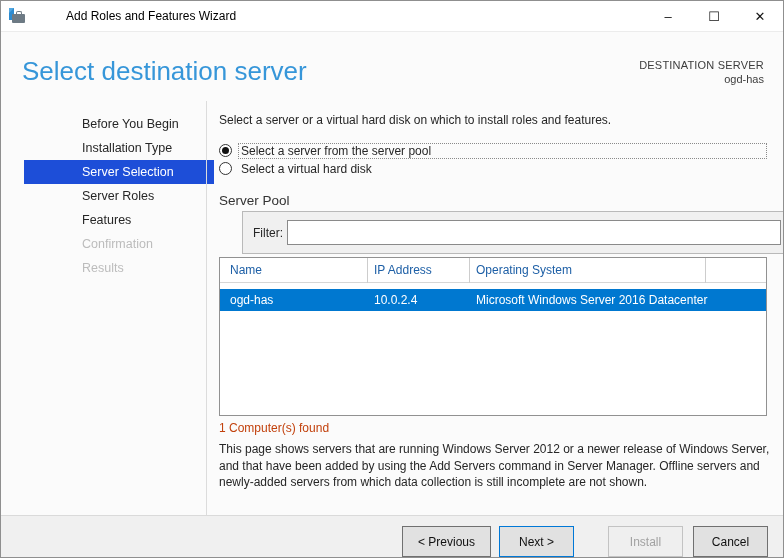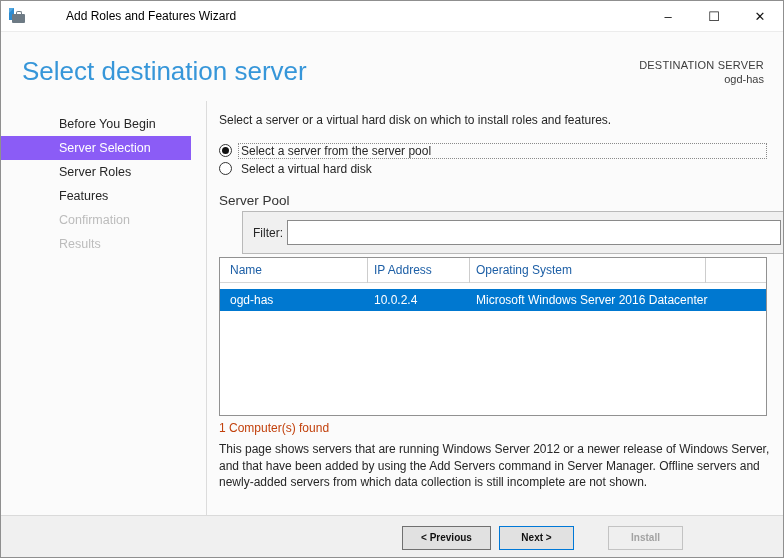--- a/index.html
+++ b/index.html
@@ -18,23 +18,23 @@
   .app-icon .handle { position:absolute; left:7px; top:3px; width:6px; height:4px; border:1.5px solid #6d7a84; border-bottom:none; border-radius:2px 2px 0 0; }
   .title-text { position:absolute; left:33px; top:8px; font-size:12px; color:#000;margin-left:32px; }
   .win-controls { position:absolute; right:0; top:0; height:31px; display:flex; }
   .win-btn { width:46px; height:31px; display:flex; align-items:center; justify-content:center; font-size:13px; color:#111; cursor:default; }
   
   .page-title { position:absolute; left:21px; top:55px; font-size:26px; font-weight:300; color:#3696d9; letter-spacing:0px; }
   .dest-block { position:absolute; right:19px; top:58px; text-align:right; }
   .dest-label { font-size:11px; color:#3c3c3c; letter-spacing:0.2px; }
   .dest-value { font-size:11px; color:#3c3c3c; margin-top:2px; }
   
-  .sidebar { position:absolute; left:0; top:111px; width:205px; }
+  .sidebar { position:absolute; left:0; top:111px; width:205px;padding-left:23px; }
   .side-item { height:24px; line-height:24px; padding-left:58px; font-size:12.5px; color:#262626; cursor:pointer; }
-  .side-item.active { background:#8b5cf6; color:#ffffff; width:190px; }
+  .side-item.active { background:#1d4ed8; color:#ffffff; width:190px; }
   .side-item.disabled { color:#bcbcbc; }
   .v-sep { position:absolute; left:205px; top:100px; width:1px; height:416px; background:#dcdcdc; }
   
   .intro { position:absolute; left:218px; top:112px; width:548px; }
   .radio-row { position:absolute; left:218px; height:17px; display:flex; align-items:center; }
   .radio-row.r1 { top:141px; width:548px; }
   .radio-row.r2 { top:159px; }
   .radio { width:13px; height:13px; border:1px solid #333; border-radius:50%; background:#fff; margin-right:6px; position:relative; flex:none; }
   .radio.checked:after { content:""; position:absolute; left:2px; top:2px; width:7px; height:7px; border-radius:50%; background:#111; }
   .radio-label-wrap { flex:1; border:1px dotted transparent; padding:0 2px; line-height:14px; }
@@ -47,21 +47,21 @@
   .t-header { position:absolute; left:0; top:0; width:100%; height:25px; border-bottom:1px solid #d6d6d6; }
   .t-header .cell { position:absolute; top:5px; font-size:12px; color:#1d5fa6; }
   .col-sep { position:absolute; top:0; width:1px; height:25px; background:#cdcdcd; }
   .t-row { position:absolute; left:0; top:31px; width:100%; height:22px; background:#0078d0; color:#fff; }
   .t-row .cell { position:absolute; top:4px; font-size:12px; color:#fff; }
   .c0 { left:10px; } .c1 { left:154px; } .c2 { left:256px; }
   .count-text { position:absolute; left:218px; top:420px; color:#c2410c; }
   .description { position:absolute; left:218px; top:440px; width:552px; line-height:16.5px; color:#262626; }
   
   .footer { position:absolute; left:0; bottom:0; width:100%; height:42px; background:#f0f0f0; border-top:1px solid #dadada; }
-  .btn { position:absolute; top:10px; height:24px; background:#e1e1e1; border:1px solid #707070; font-family:"Liberation Sans", sans-serif; font-size:10px; color:#111; text-align:center; line-height:22px; cursor:pointer;font-weight:bold; }
+  .btn { position:absolute; top:10px; height:31px; background:#e1e1e1; border:1px solid #707070; font-family:"Liberation Sans", sans-serif; font-size:12px; color:#111; text-align:center; line-height:22px; cursor:pointer; }
   .btn.previous { left:401px; width:89px; }
   .btn.next { left:498px; width:75px; border-color:#0078d7; }
   .btn.install { left:607px; width:75px; background:#efefef; border-color:#c3c3c3; color:#a2a2a2; cursor:default; }
   .btn.cancel { left:692px; width:75px; }
 </style>
 </head>
 <body>
 
 <div id="window">
 
@@ -80,20 +80,21 @@
   </div>
 
   <div class="page-title">Select destination server</div>
   <div class="dest-block">
     <div class="dest-label">DESTINATION SERVER</div>
     <div class="dest-value">ogd-has</div>
   </div>
 
   <div class="sidebar">
     <div class="side-item">Before You Begin</div>
+    <div class="side-item">Installation Type</div>
     <div class="side-item active">Server Selection</div>
     <div class="side-item">Server Roles</div>
     <div class="side-item">Features</div>
     <div class="side-item disabled">Confirmation</div>
     <div class="side-item disabled">Results</div>
   </div>
   <div class="v-sep"></div>
 
   <div class="intro">Select a server or a virtual hard disk on which to install roles and features.</div>
 
@@ -129,15 +130,16 @@
     </div>
   </div>
 
   <div class="count-text">1 Computer(s) found</div>
   <div class="description">This page shows servers that are running Windows Server 2012 or a newer release of Windows Server, and that have been added by using the Add Servers command in Server Manager. Offline servers and newly-added servers from which data collection is still incomplete are not shown.</div>
 
   <div class="footer">
     <button class="btn previous">&lt; Previous</button>
     <button class="btn next">Next &gt;</button>
     <button class="btn install">Install</button>
+    <button class="btn cancel">Cancel</button>
   </div>
 
 </div>
 
 </body></html>

